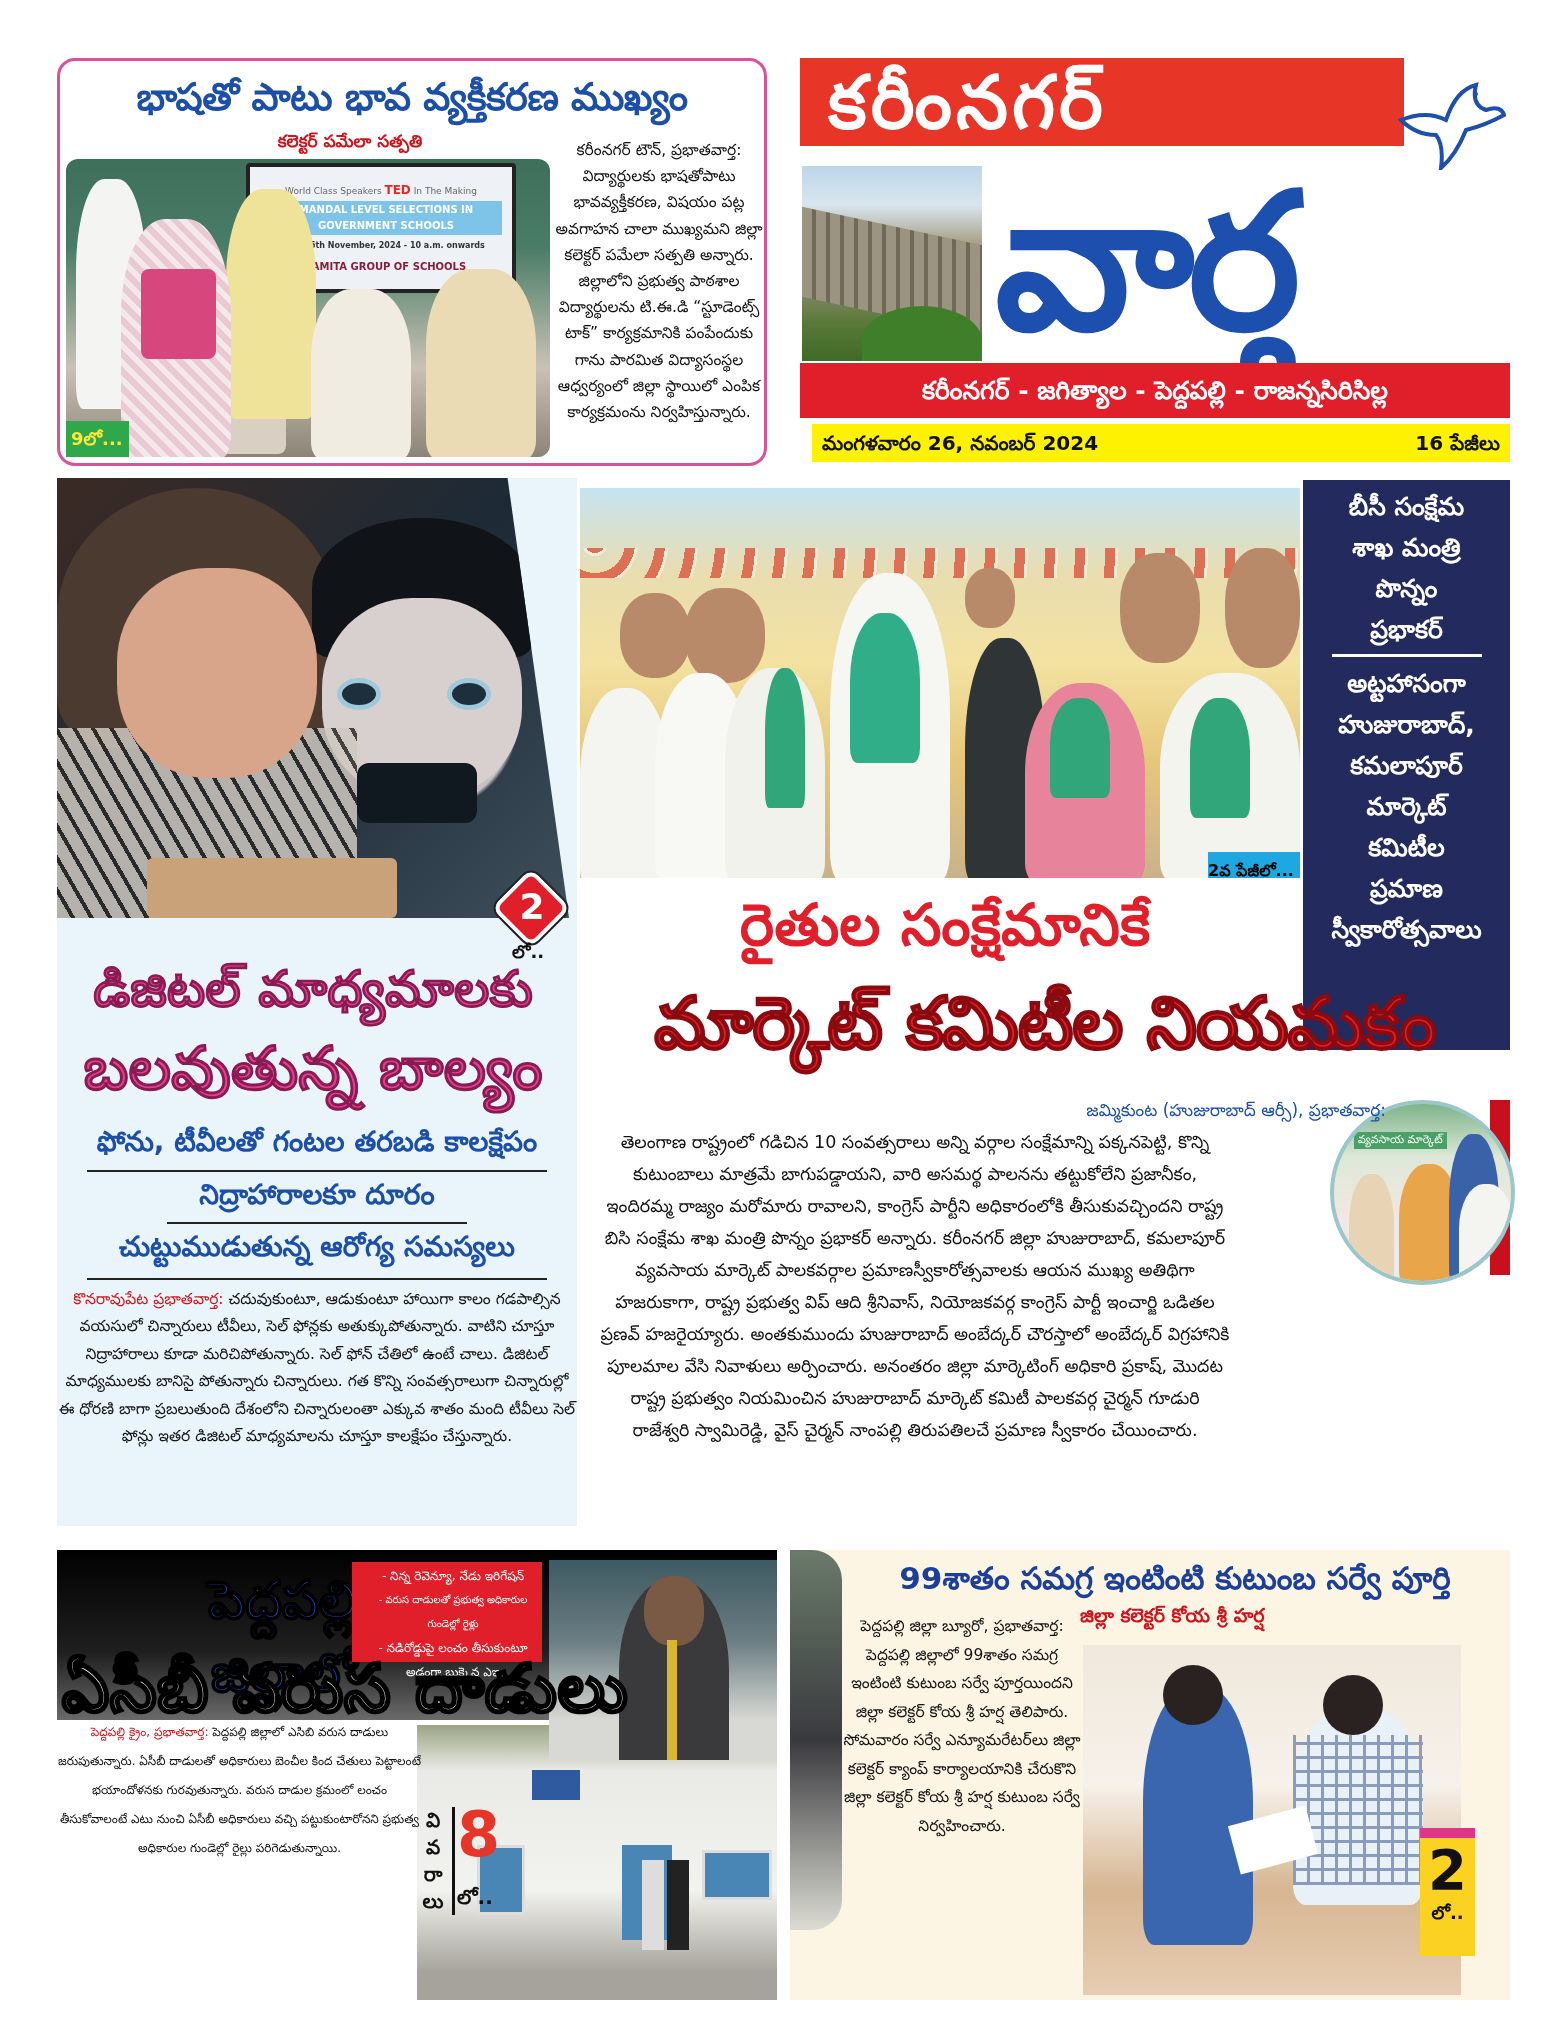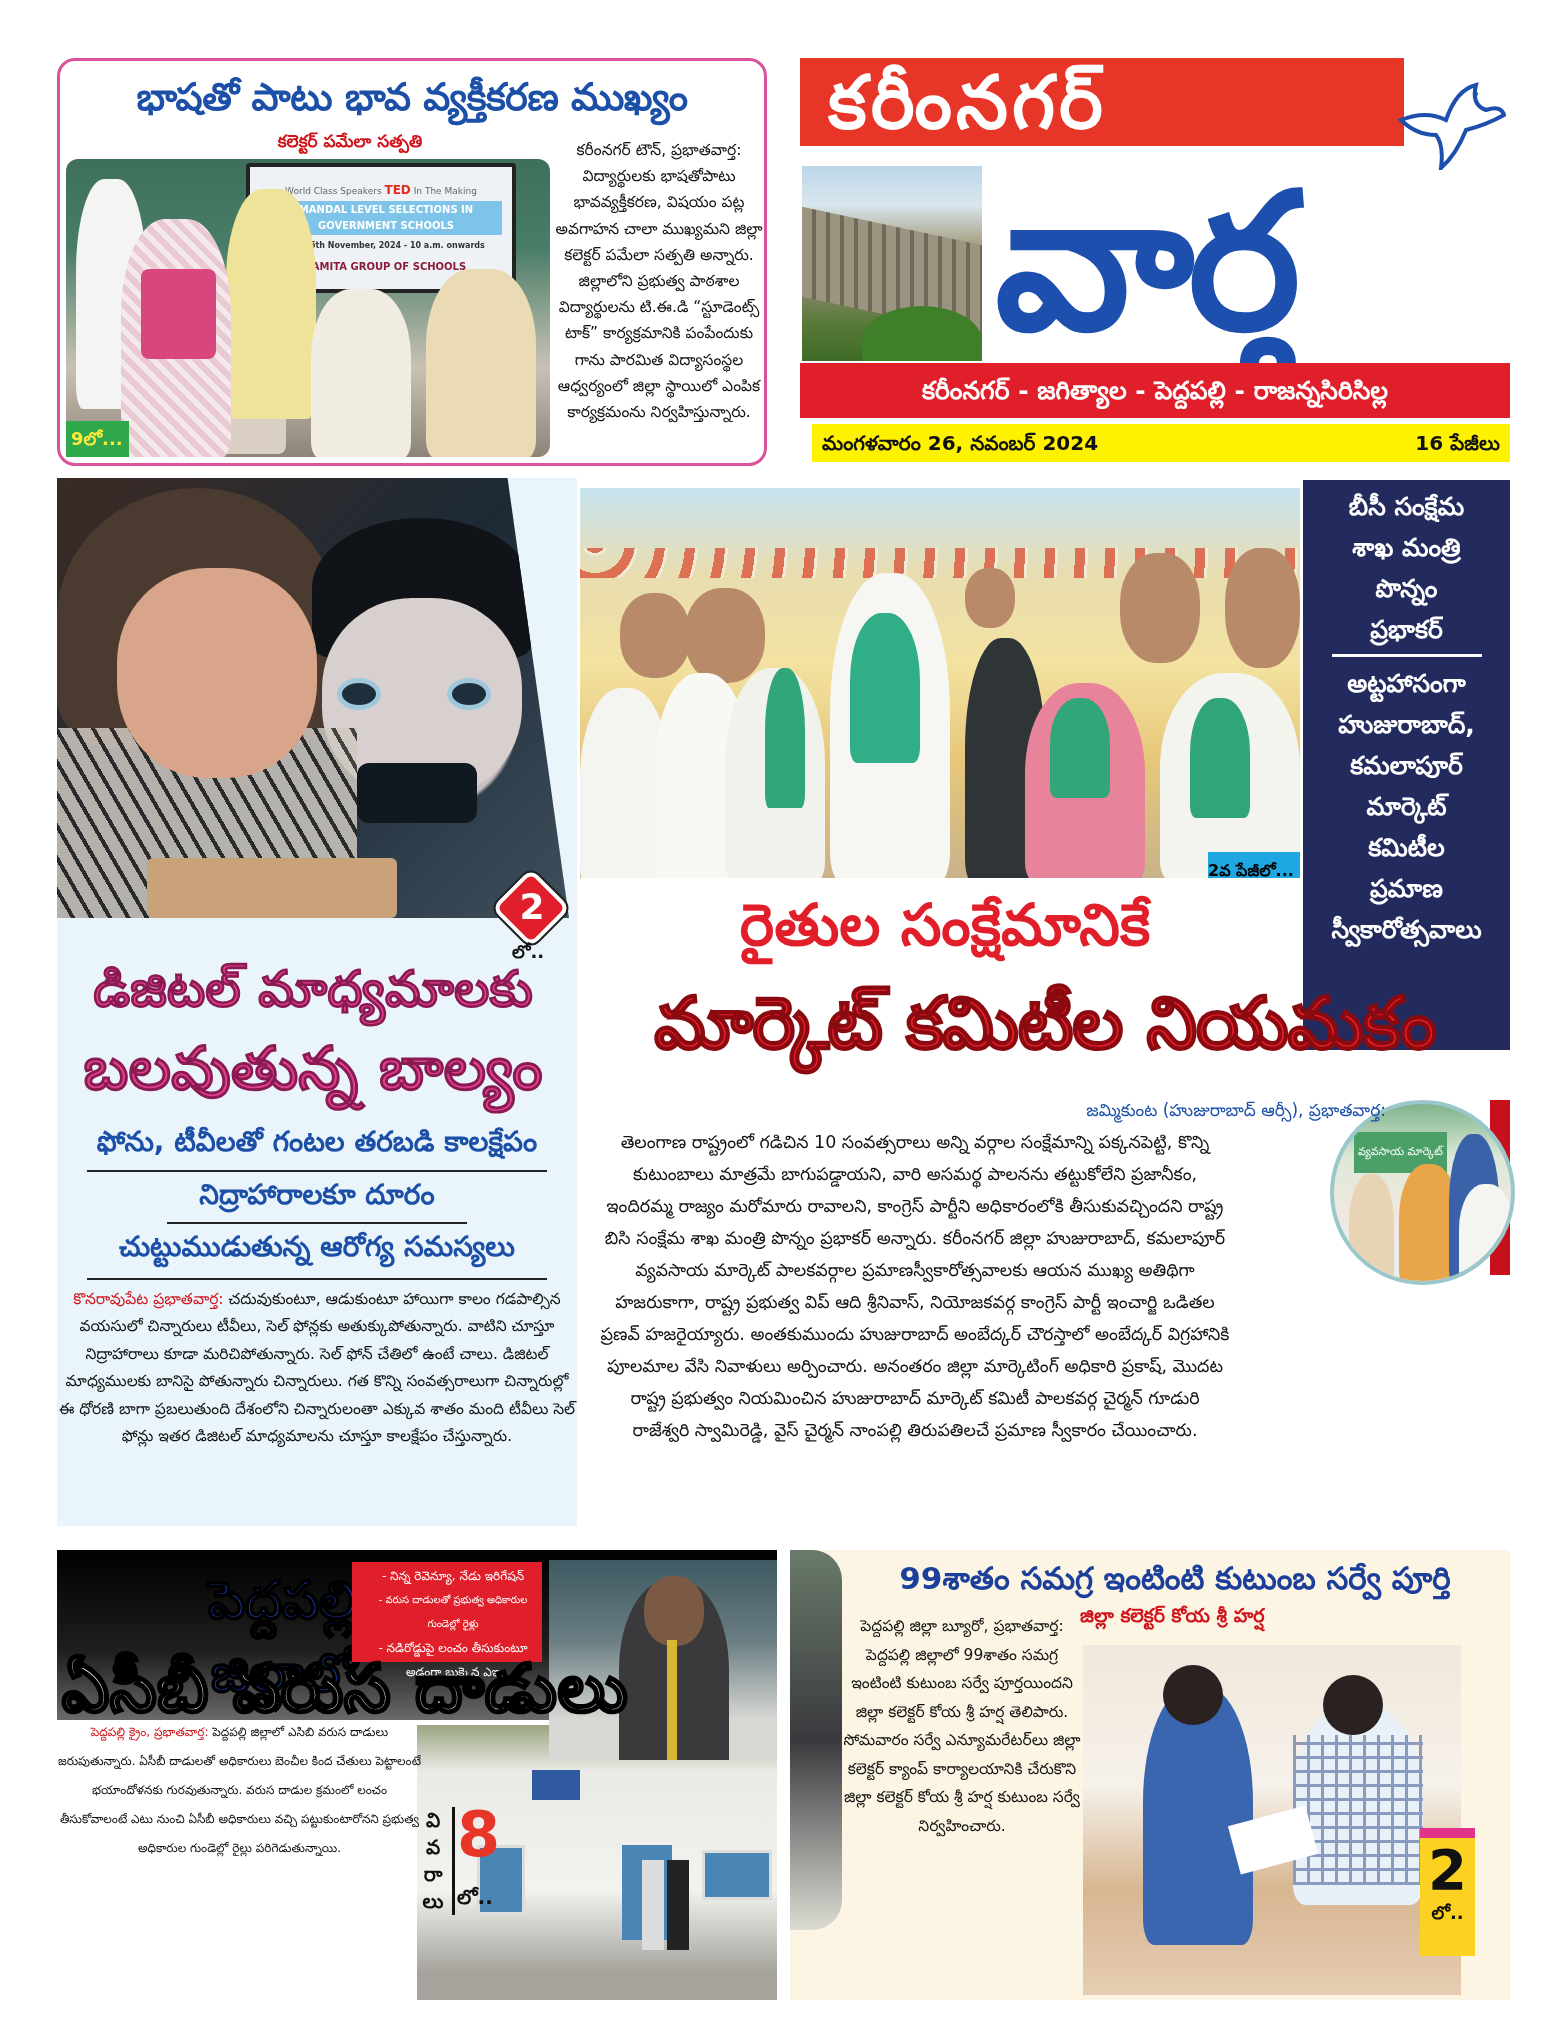--- a/index.html
+++ b/index.html
@@ -146,21 +146,21 @@
     #main-headline { left: 580px; top: 891px; width: 930px; height: 200px; }
     #main-headline .l1 { position: absolute; left: 0; width: 730px; top: 0; text-align: center; font-size: 58px; font-weight: bold; color: #e11f2a; }
     #main-headline .l2 { position: absolute; left: 0; width: 930px; top: 90px; text-align: center; font-size: 72px; font-weight: bold; color: #e11f2a; -webkit-text-stroke: 2px #8a0a10; letter-spacing: -1px; }
     #main-body { left: 600px; top: 1100px; width: 790px; }
     #main-body .dateline { text-align: right; padding-right: 4px; font-size: 17px; color: #1b4fa8; margin-bottom: 2px; }
     #main-body .para { text-align: center; font-size: 17.5px; line-height: 32px; color: #111; }
     #inset-photo {
       left: 1330px; top: 1100px; width: 185px; height: 185px; border-radius: 50%; overflow: hidden;
       border: 4px solid #9ac7c9; background: linear-gradient(180deg, #7fb48a 0%, #dde8d8 30%, #f0e8e0 60%, #e8eef0 100%);
     }
-    #inset-photo .banner-text { position: absolute; left: 20px; top: 28px; font-size: 11px; color: #fff; background: #4aa066; padding: 13px 4px; }
+    #inset-photo .banner-text { position: absolute; left: 20px; top: 28px; font-size: 11px; color: #fff; background: #4aa066; padding: 1px 4px; }
     #inset-red { left: 1490px; top: 1100px; width: 20px; height: 175px; background: #c8101c; }
 
     
     #acb { left: 57px; top: 1550px; width: 720px; height: 450px; overflow: hidden; background: #fff; }
     #acb .dark { position: absolute; left: 0; top: 0; width: 720px; height: 170px; background: linear-gradient(180deg, #000 0%, #1f1f1f 60%, #6a6a6a 100%); }
     #acb .hl1 { position: absolute; left: 0; width: 300px; top: 20px; font-size: 52px; font-weight: bold; color: #1d4ed8; -webkit-text-stroke: 2px #000; text-align: right; }
     #acb .hl2 { position: absolute; left: 5px; top: 100px; font-size: 66px; font-weight: bold; color: #fff; -webkit-text-stroke: 3px #000; letter-spacing: 1px; }
     #acb .bullets {
       position: absolute; left: 295px; top: 12px; width: 190px; height: 100px; background: #e11f2a;
       color: #fff; font-size: 12px; line-height: 24px; text-align: center; padding-top: 2px; padding-left: 12px;

